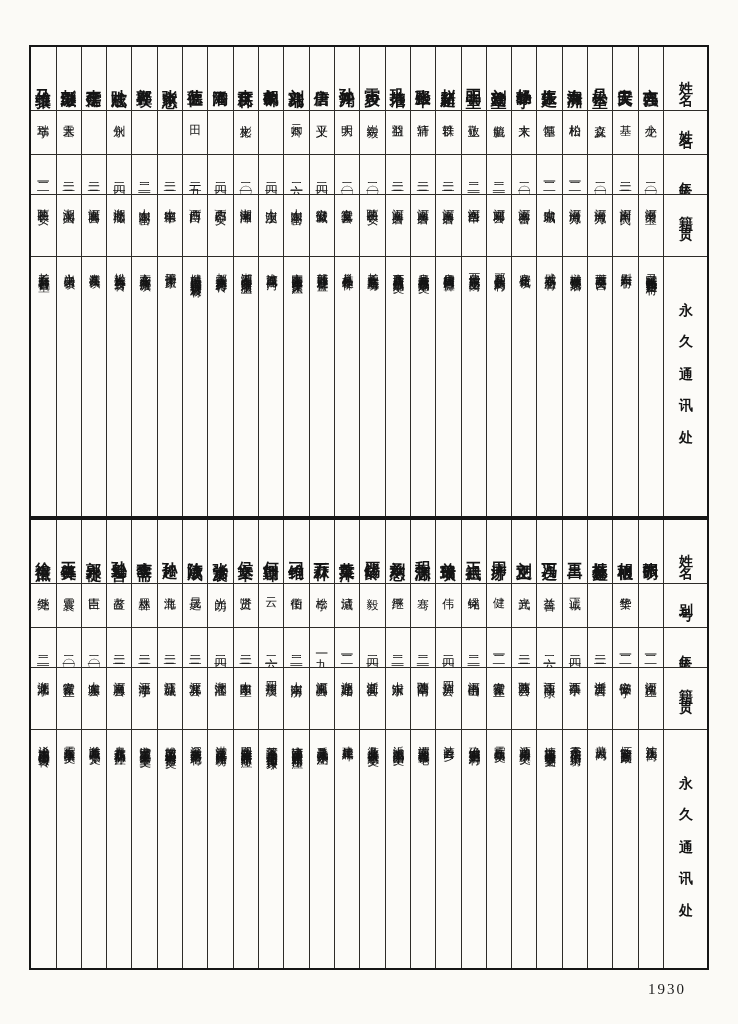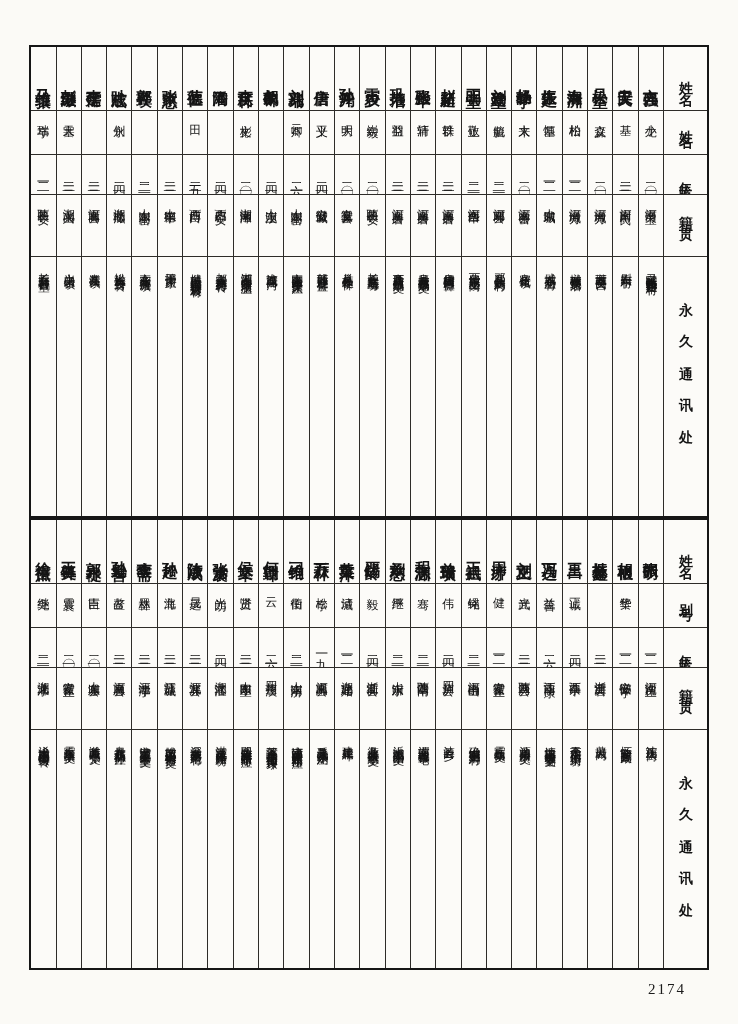--- a/index.html
+++ b/index.html
@@ -939,14 +939,14 @@
           <span class="vtext">二二</span>
         </div>
         <div class="cell r-origin">
           <span class="vtext">湖北浠水</span>
         </div>
         <div class="cell r-address">
           <span class="vtext">浠水城内南门正街慎泰号转</span>
         </div>
       </div>
     </section>
-  <div class="page-number">2174</div>
+  <div class="page-number">1930</div>
 </div>
 
 </body></html>

